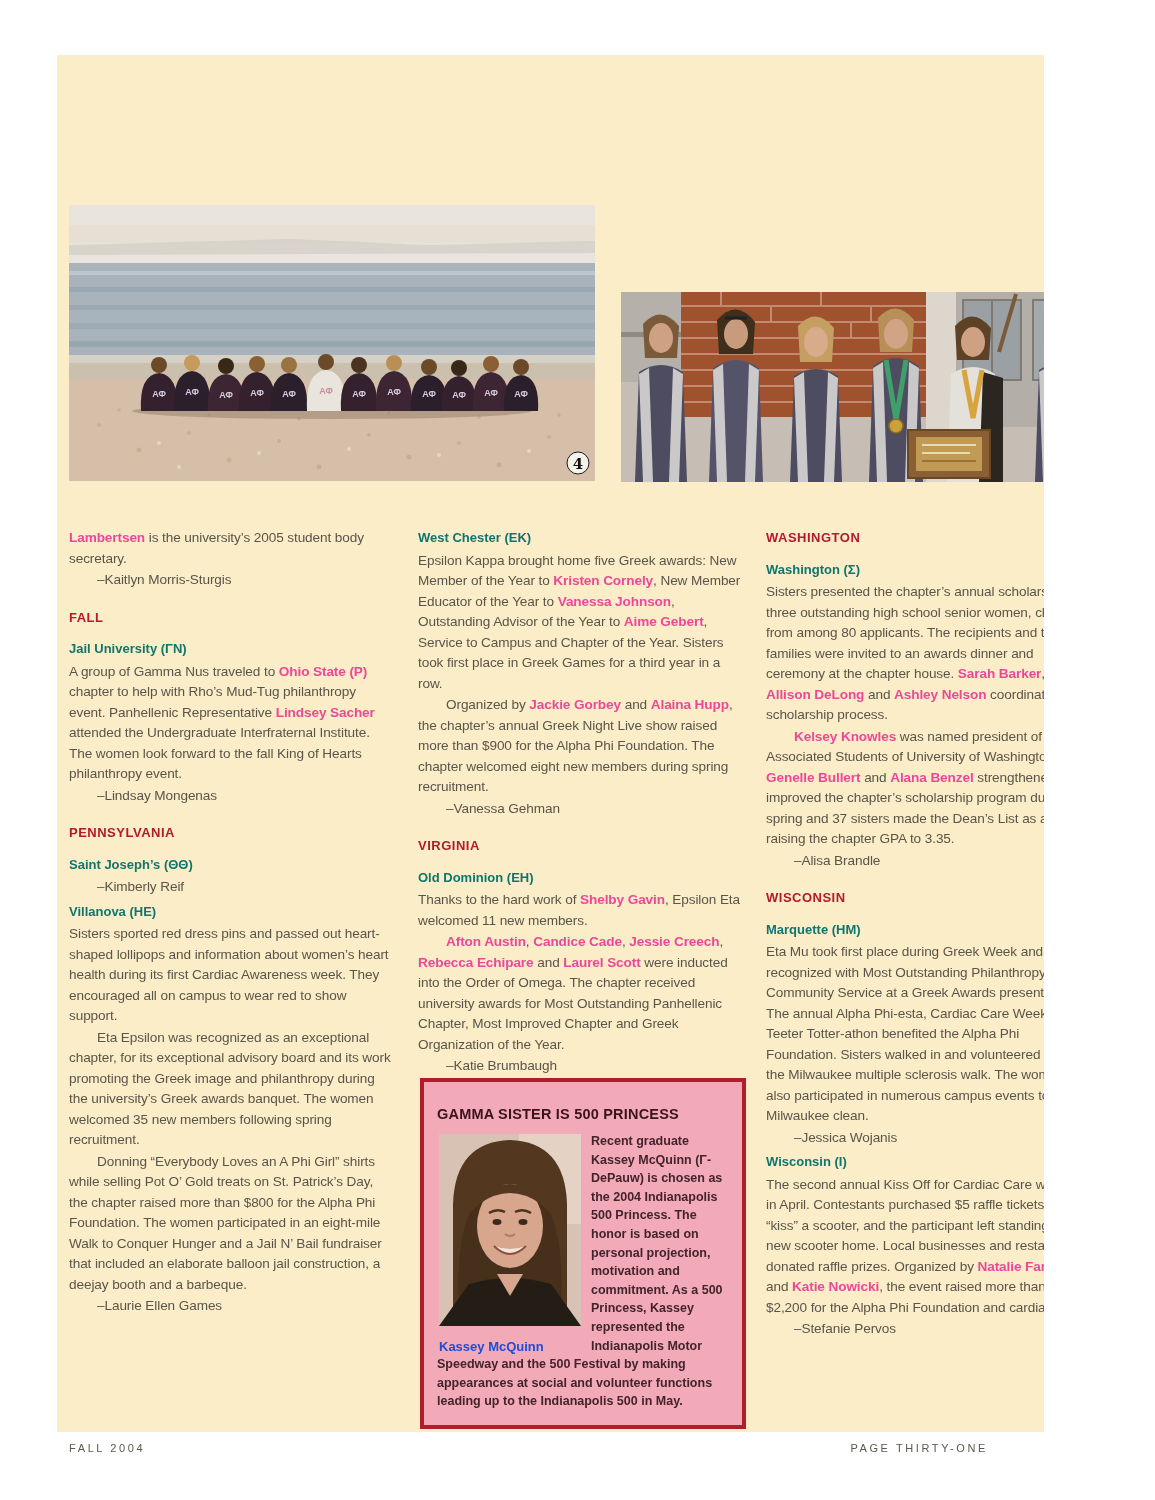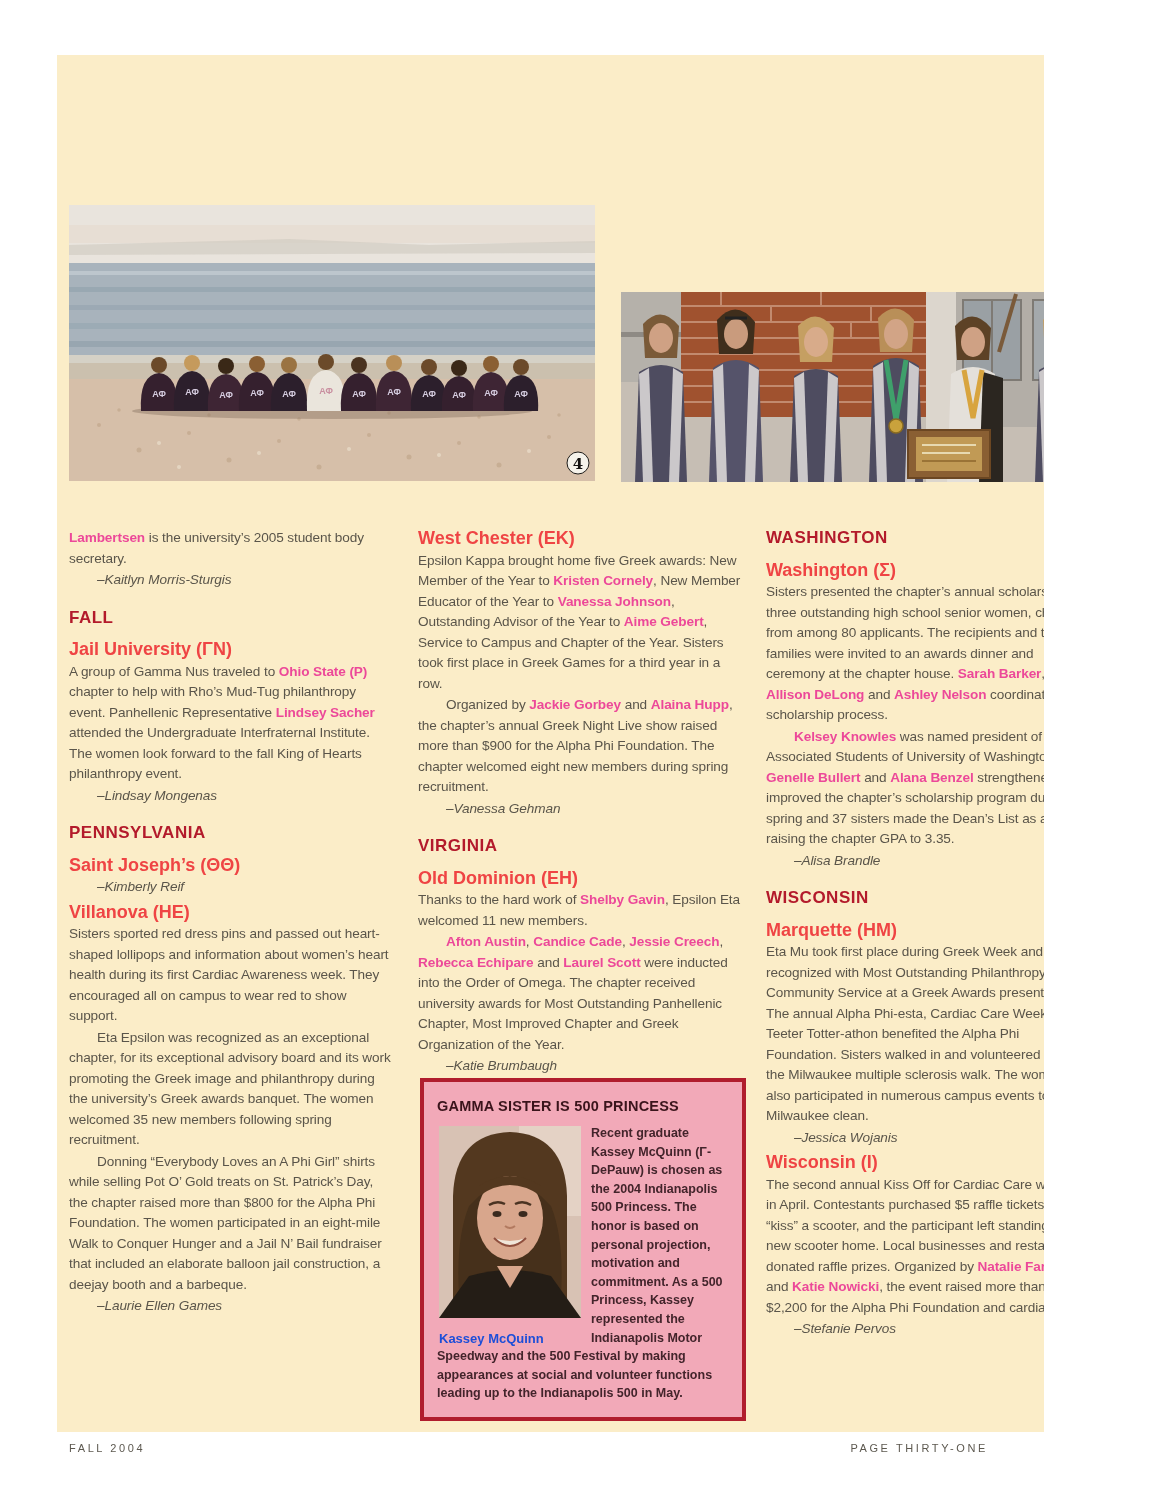--- a/index.html
+++ b/index.html
@@ -15,33 +15,33 @@
   .photo { position:absolute; display:block; }
   .photo-beach { left:69px; top:205px; }
   .photo-team  { left:621px; top:292px; }
 
   .col { position:absolute; top:528px; font-size:13.6px; line-height:20.5px;
          color:#5a554a; letter-spacing:-0.1px; }
   .col-1 { left:69px;  width:324px; }
   .col-2 { left:418px; width:326px; }
   .col-3 { left:766px; width:324px; }
 
-  .blk.state { color:#b31a2b; font-weight:bold; font-size:17px;
+  .blk.state { color:#b31a2b; font-weight:bold; font-size:13px;
                letter-spacing:.5px; margin:17px 0 11px; }
-  .blk.chapter { color:#ef4444; font-weight:bold; font-size:18px;
+  .blk.chapter { color:#0f766e; font-weight:bold; font-size:13px;
                  margin:2px 0 2px; letter-spacing:0; }
   .blk.p  { margin:0 0 1px; }
   .blk.pi { margin:0 0 1px; text-indent:28px; }
-  .blk.by { font-style:italic; margin:1px 0 4px 28px; }
+  .blk.by { margin:1px 0 4px 28px; }
   .blk b { color:#ec4899; }
   .blk:first-child { margin-top:0; }
 
   .callout {
     position:absolute; left:420px; top:1078px; width:326px;
-    border:4px solid #b01d2d; background:#f2a9b8; padding:16px 13px 14px;
+    border:4px solid #b01d2d; background:#f2a9b8; padding:24px 13px 14px;
   }
   .callout-title { font-weight:bold; font-size:14.5px; color:#3a141b;
                    letter-spacing:.2px; margin-bottom:10px; }
   .callout-float { float:left; width:142px; margin:2px 10px 0 2px; }
   .callout-caption { font-weight:bold; font-size:13px; color:#1d4ed8; margin-top:9px; }
   .callout-body { font-weight:bold; font-size:12.5px; line-height:18.6px;
                   color:#43242b; }
   .callout::after { content:""; display:block; clear:both; }
 
   .footer { position:absolute; top:1442px; font-size:11px; letter-spacing:2.6px;

